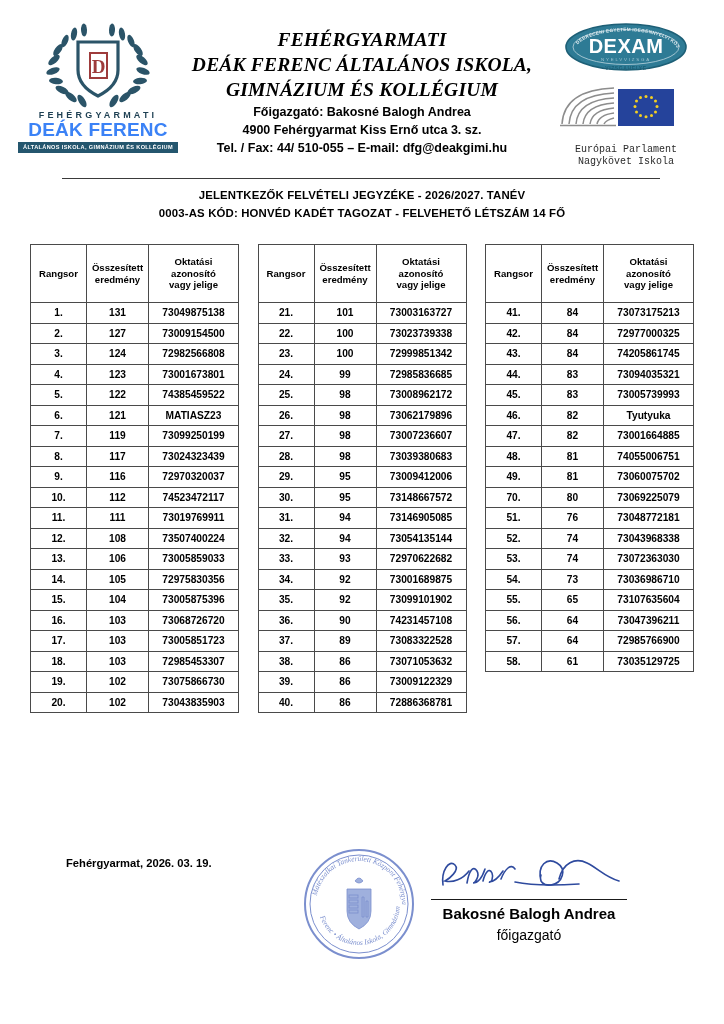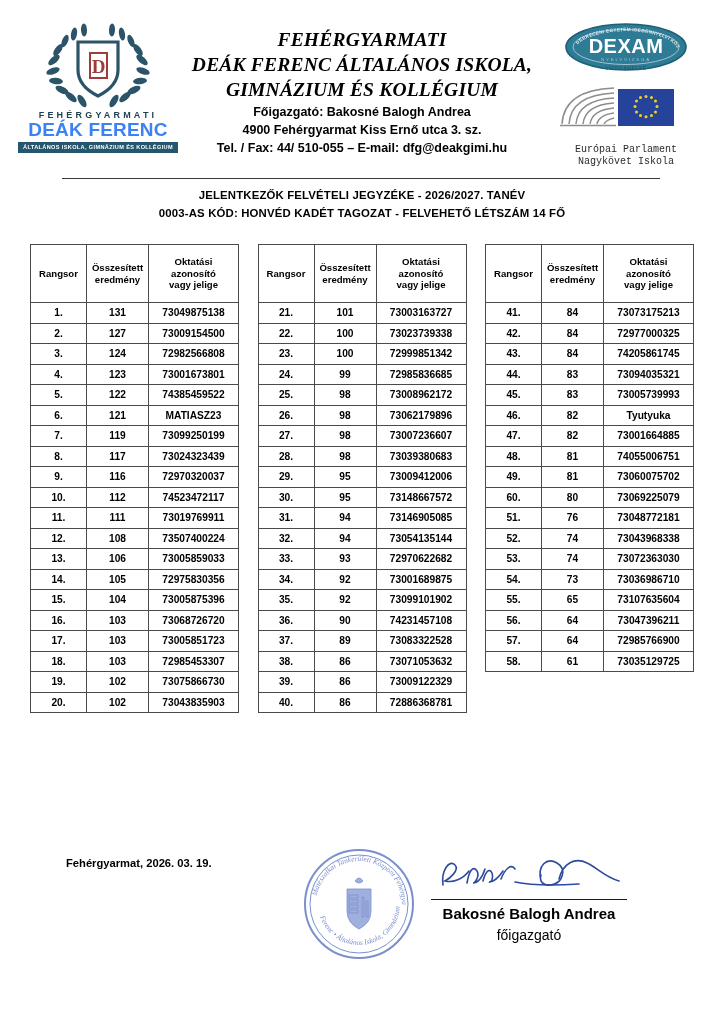--- a/index.html
+++ b/index.html
@@ -620,21 +620,21 @@
           <td>48.</td>
           <td>81</td>
           <td>74055006751</td>
         </tr>
         <tr>
           <td>49.</td>
           <td>81</td>
           <td>73060075702</td>
         </tr>
         <tr>
-          <td>60.</td>
+          <td>70.</td>
           <td>80</td>
           <td>73069225079</td>
         </tr>
         <tr>
           <td>51.</td>
           <td>76</td>
           <td>73048772181</td>
         </tr>
         <tr>
           <td>52.</td>

